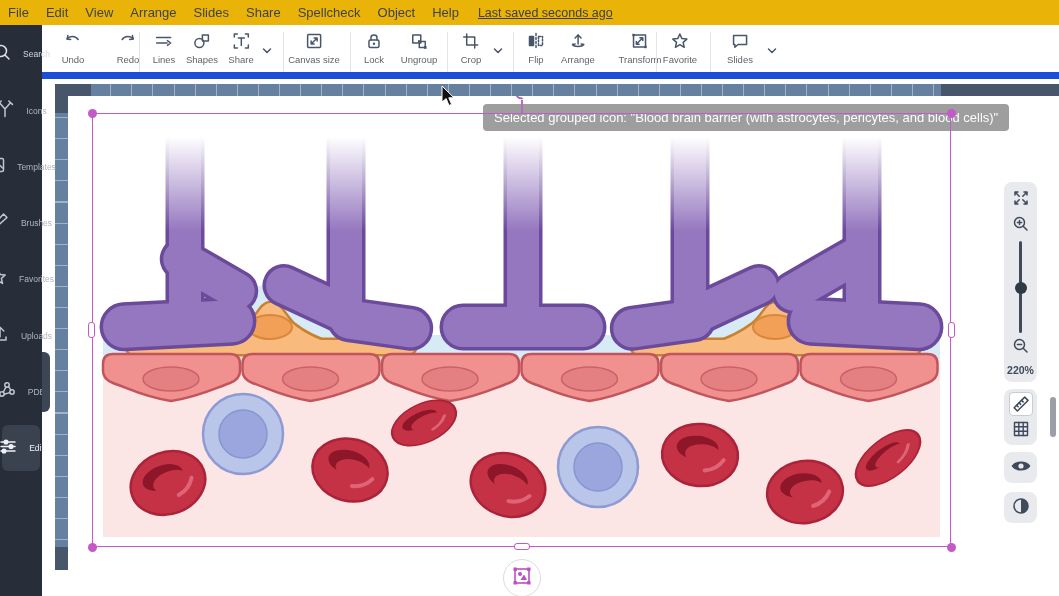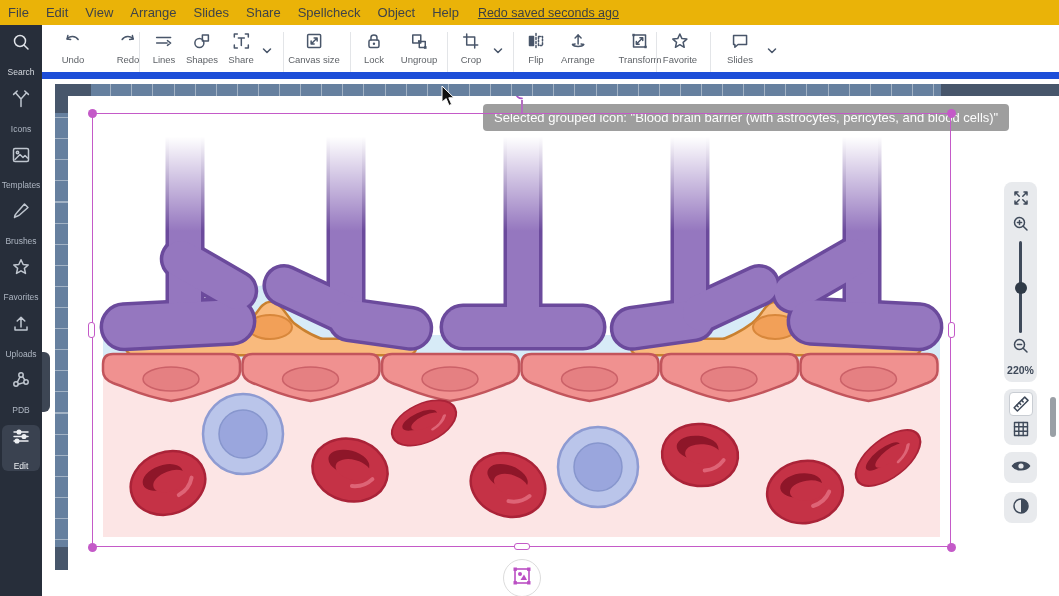--- a/index.html
+++ b/index.html
@@ -26,21 +26,21 @@
   
   .pagebox { position:absolute; left:947px; top:31px; width:52px; height:38px; border:1px solid #dadce0;
              border-radius:8px; display:flex; align-items:center; justify-content:center; }
   .pagenav { position:absolute; left:1002px; top:31px; width:55px; height:38px; display:flex;
              align-items:center; justify-content:center; gap:6px; }
   .pagenav .chev { color:#c0c4c9; font-size:13px; }
   .pagenav .plabel { color:#3c4043; font-size:13px; font-weight:bold; }
 
   
   .sidebar { position:absolute; left:0; top:25px; width:42px; height:571px; background:#272e3a; z-index:21; }
-  .side-item { position:absolute; left:0; width:42px; height:46px; display:flex; flex-direction:column;
+  .side-item { position:absolute; left:0; width:42px; height:46px; display:flex; flex-direction:row;
                align-items:center; justify-content:center; gap:11px; color:#aeb6c2; }
   .side-item .slabel { font-size:8.5px; }
   .side-item.active { background:#3a4250; border-radius:6px; left:2px; width:38px; color:#eef0f3; }
   .side-item.search-cell { top:5px; height:48px; color:#d6dae0; }
   svg.sic { stroke:#bfc6cf; stroke-width:1.5; fill:none; stroke-linecap:round; stroke-linejoin:round; }
   .side-handle { position:absolute; left:42px; top:352px; width:8px; height:60px; background:#3d4654;
                  border-radius:0 6px 6px 0; z-index:21; }
 
   
   .ruler-corner { position:absolute; left:55px; top:84px; width:13px; height:12px; background:#47566b; z-index:15; }
@@ -104,21 +104,21 @@
   <div class="menubar">
     <span class="menu-item">File</span>
     <span class="menu-item">Edit</span>
     <span class="menu-item">View</span>
     <span class="menu-item">Arrange</span>
     <span class="menu-item">Slides</span>
     <span class="menu-item">Share</span>
     <span class="menu-item">Spellcheck</span>
     <span class="menu-item">Object</span>
     <span class="menu-item">Help</span>
-    <span class="save-status">Redo saved seconds ago</span>
+    <span class="save-status">Last saved seconds ago</span>
   </div>
 
   <div class="toolbar">
     <div class="titem" style="left:73px">
       <span class="ticon">
           <svg class="ic" width="20" height="20">
             <path d="M4.5,8 C7,4.5 13,4.5 15.5,8.5"></path>
             <polyline points="8,8.5 4.5,8 5.2,4.6"></polyline>
           </svg>
         </span>

